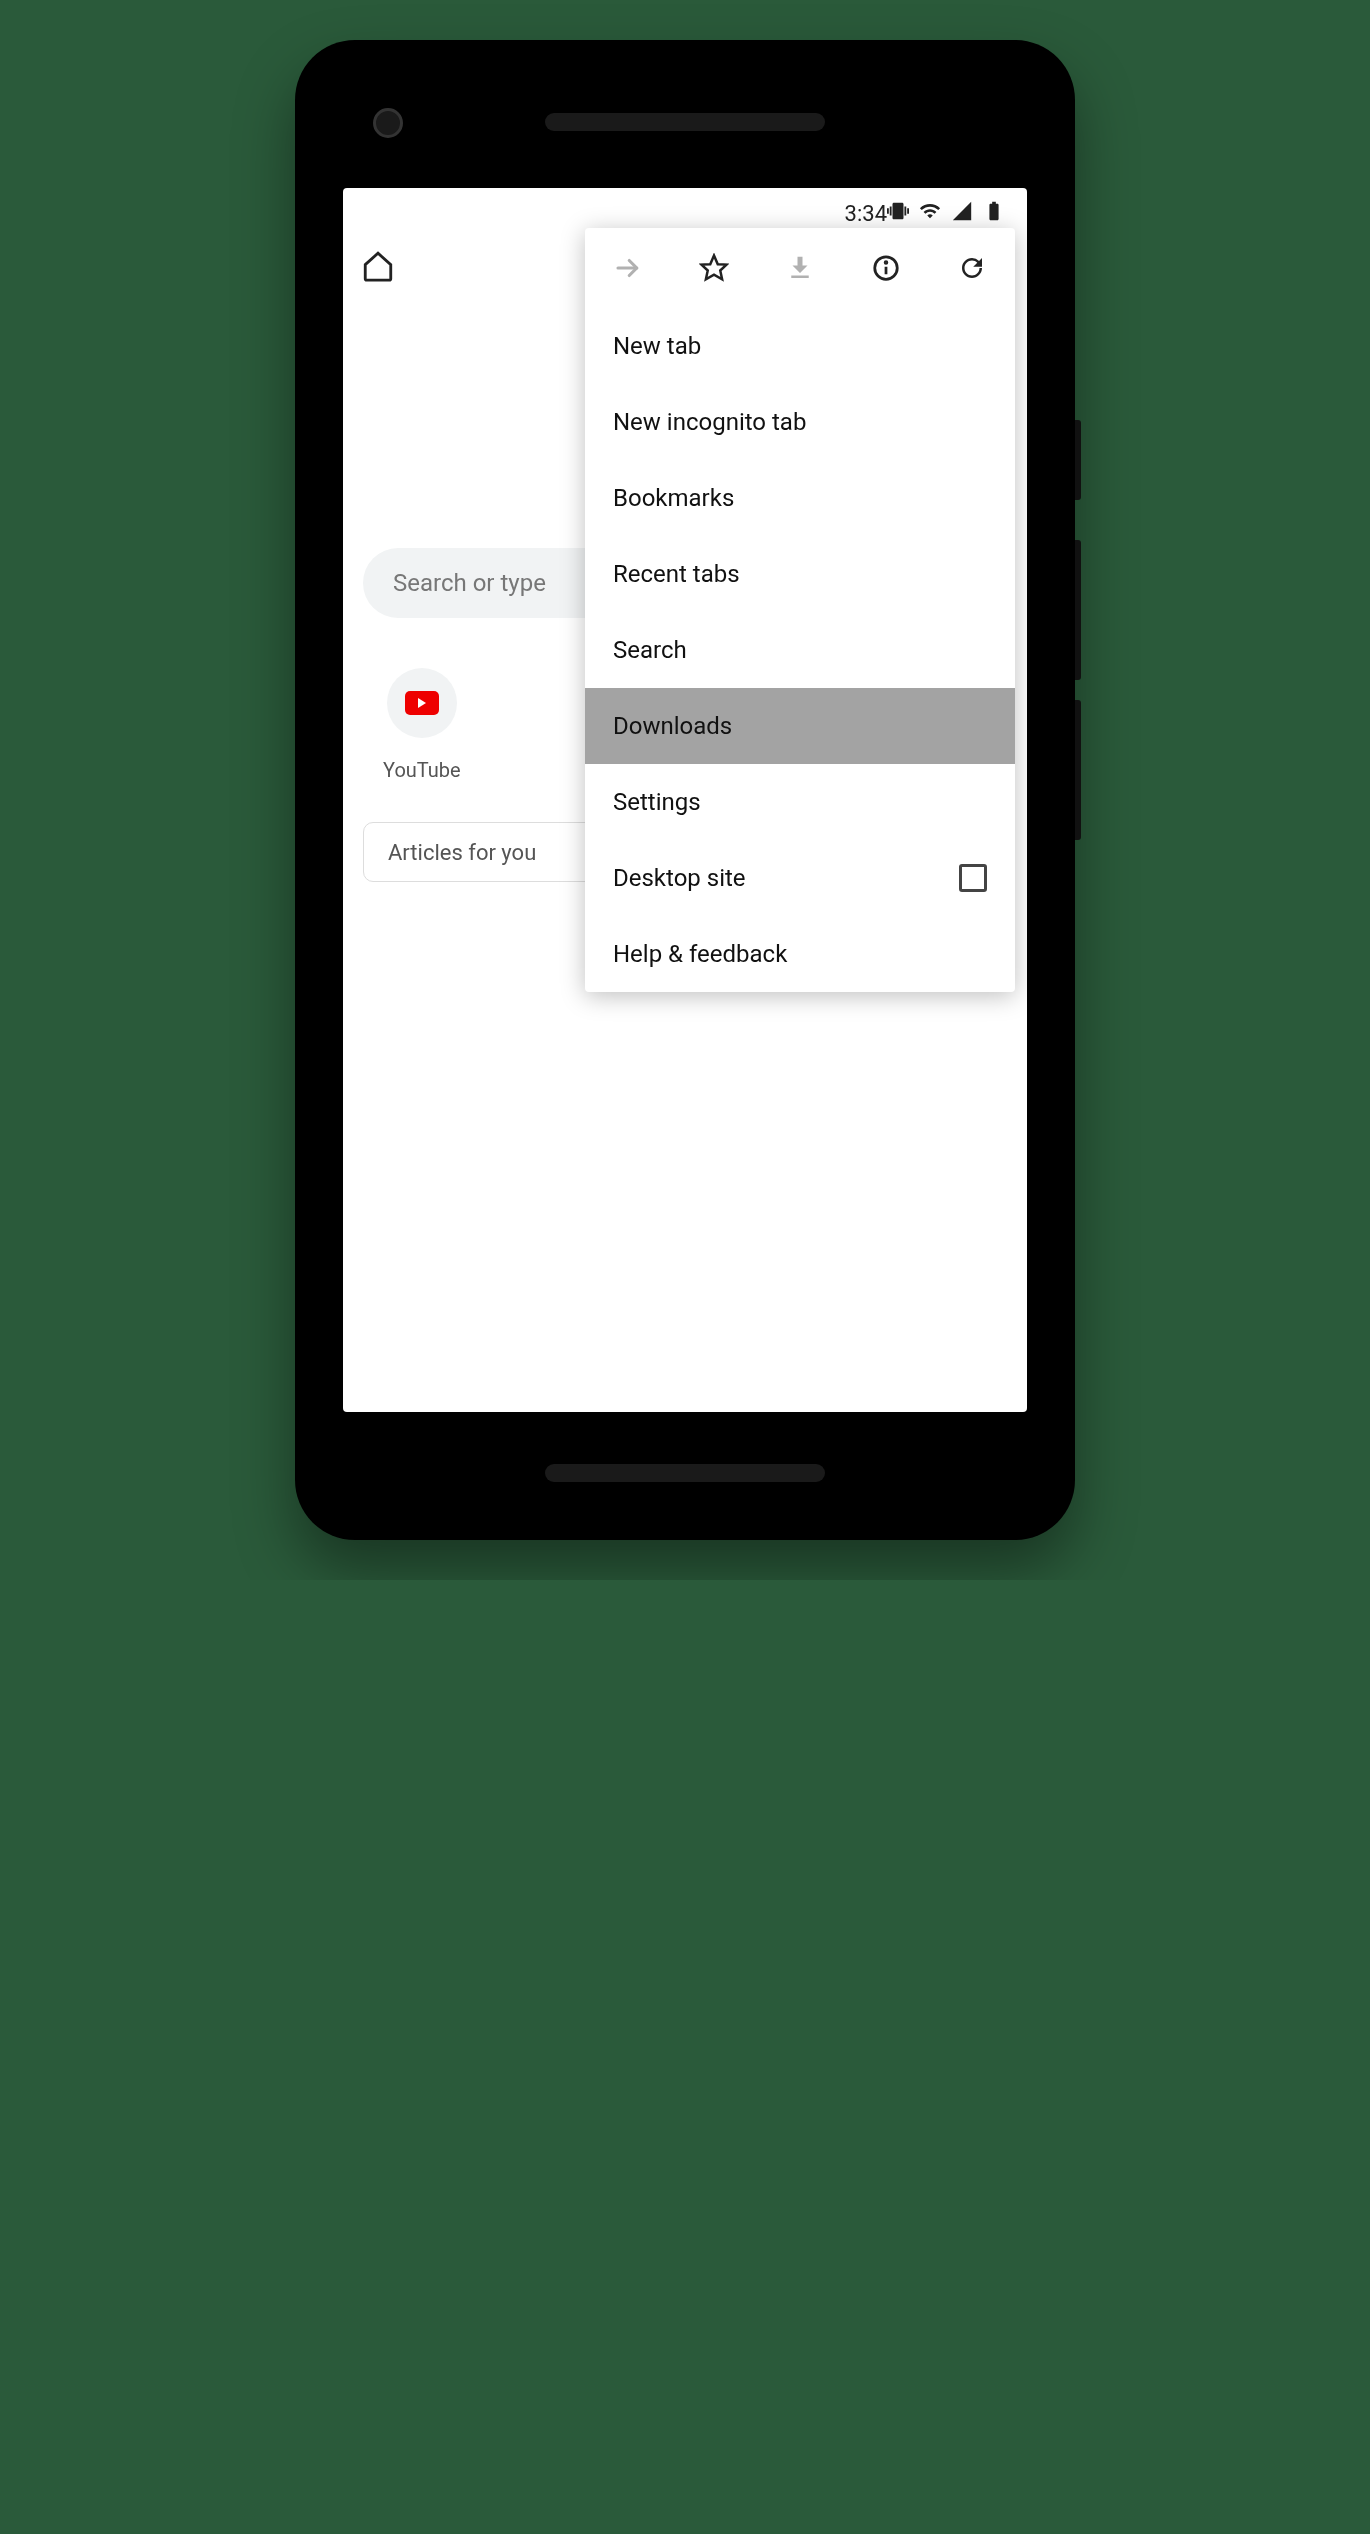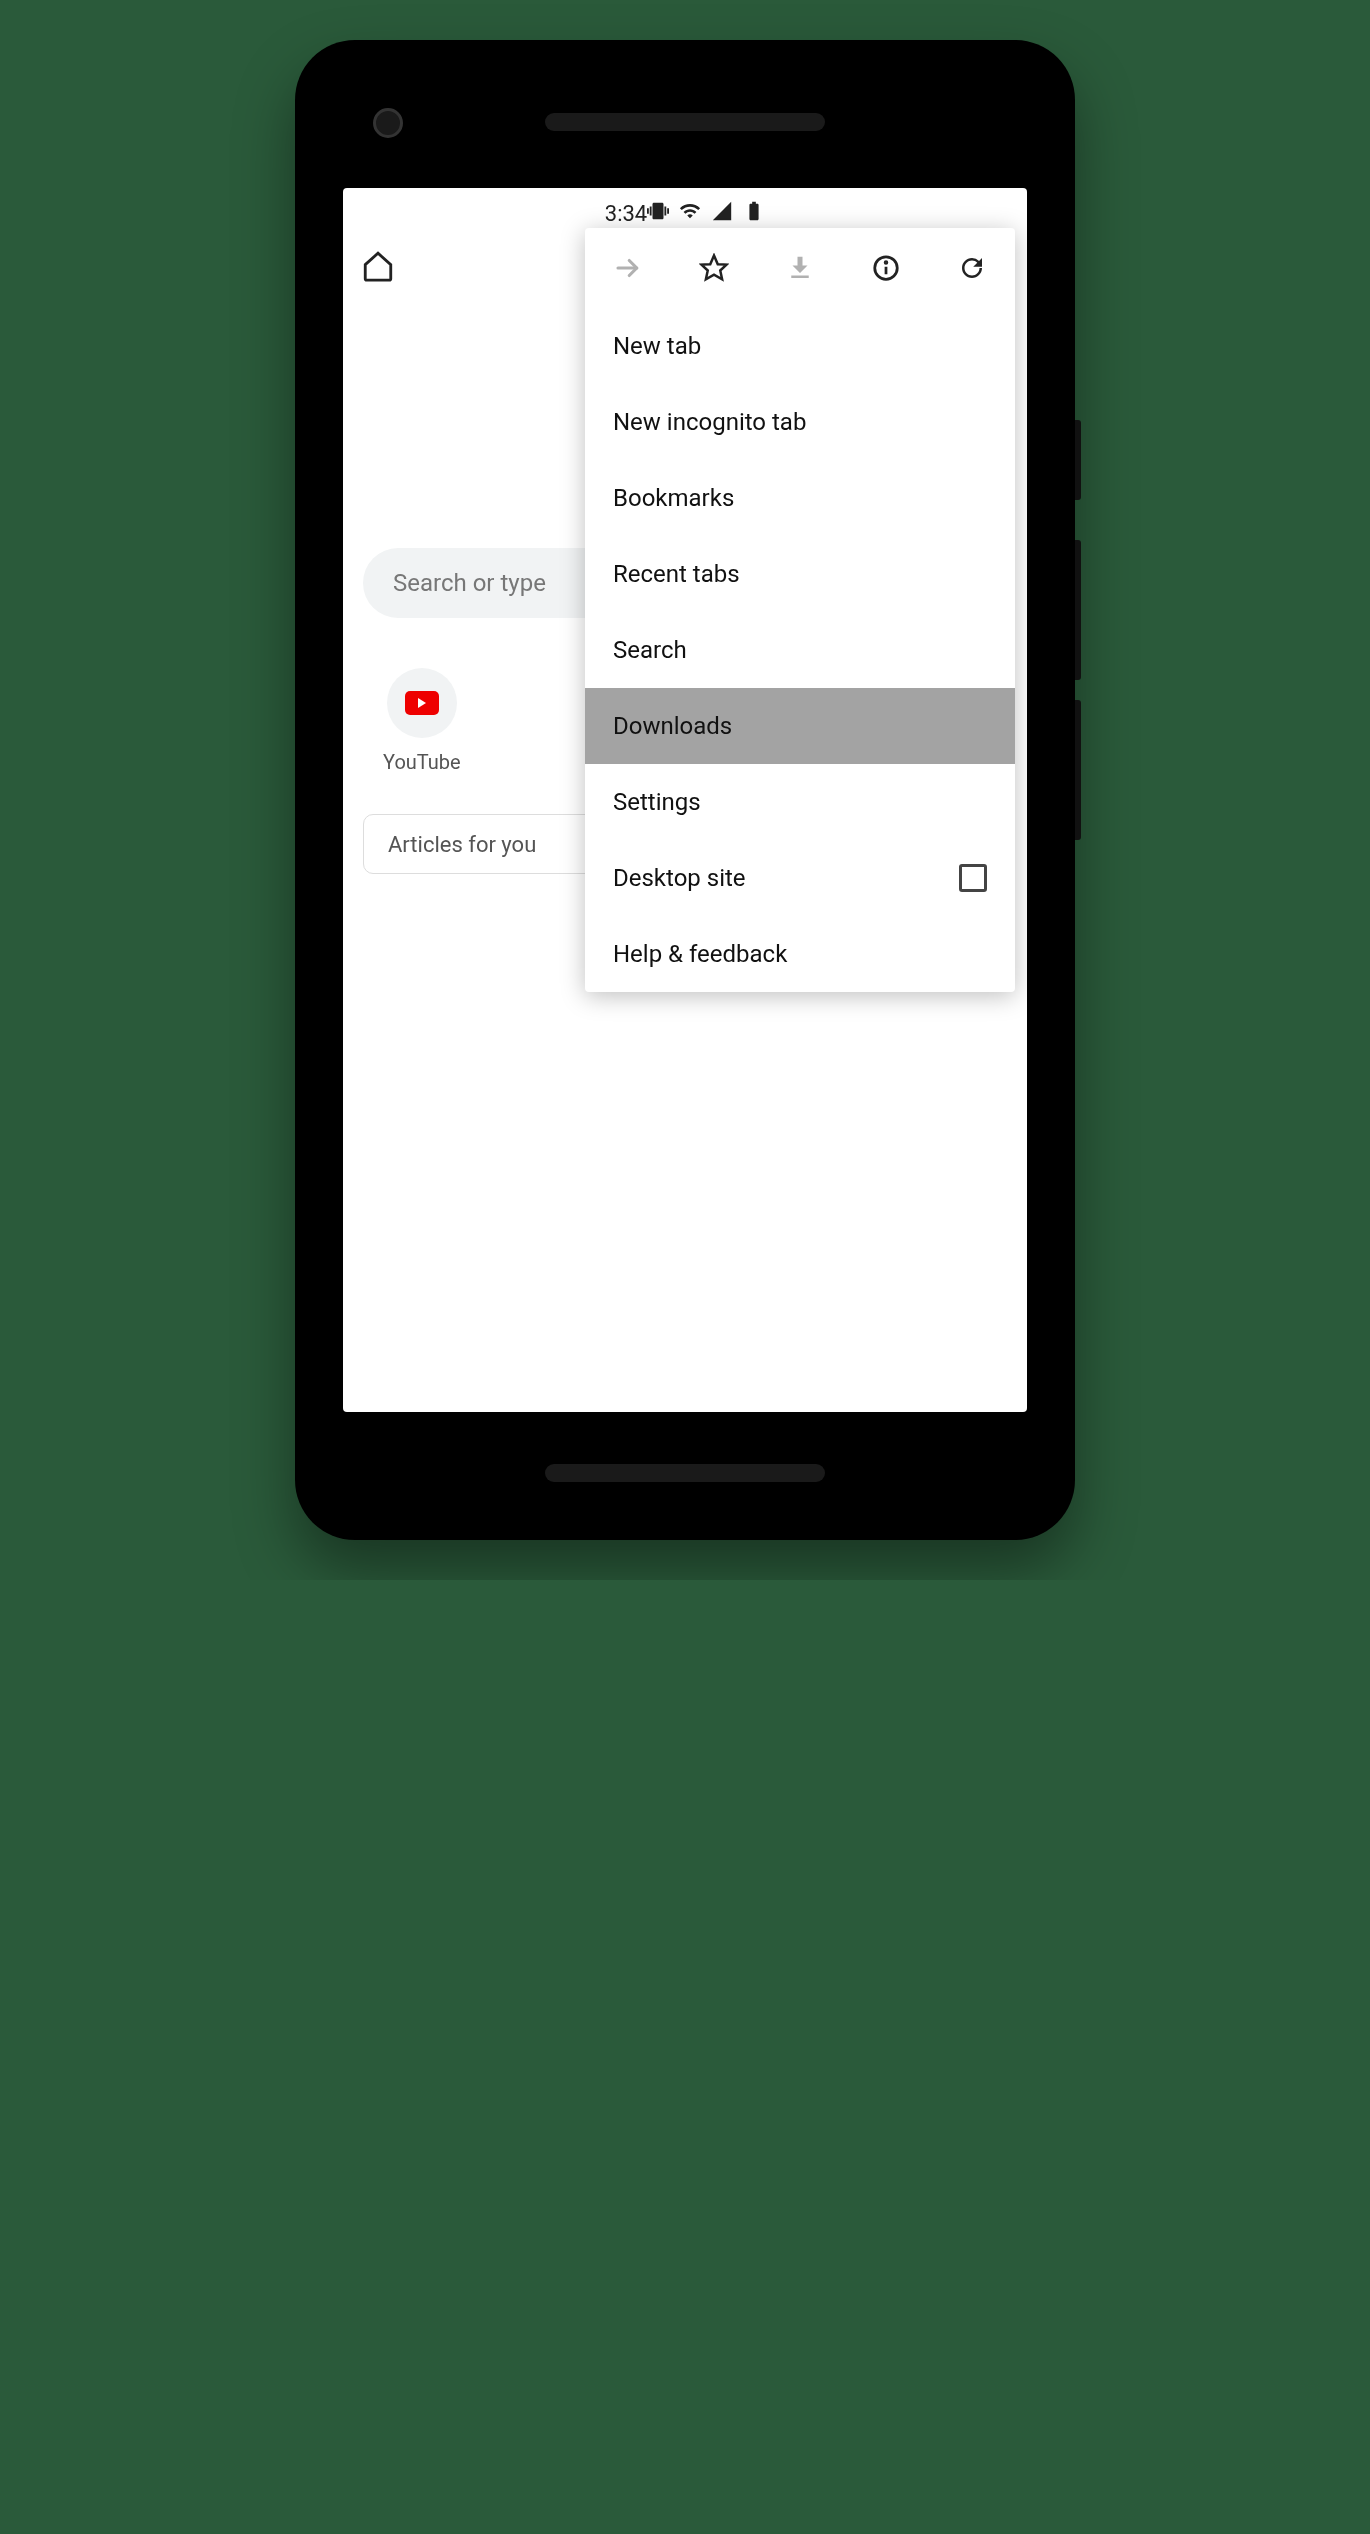--- a/index.html
+++ b/index.html
@@ -74,21 +74,21 @@
   right: 30px;
   bottom: 110px;
   background: #fff;
   border-radius: 4px;
   overflow: hidden;
 }
 .status-bar {
   height: 50px;
   display: flex;
   align-items: center;
-  justify-content: center;
+  justify-content: flex-end;
   padding: 0 22px;
   font-size: 22px;
   color: #222;
 }
 .status-icons { display: flex; gap: 10px; align-items: center; }
 .status-icons svg { width: 22px; height: 22px; }
 .toolbar {
   height: 60px;
   display: flex;
   align-items: center;
@@ -124,21 +124,21 @@
 .shortcut-row {
   display: flex;
   gap: 60px;
   margin-top: 50px;
   padding-left: 40px;
 }
 .shortcut {
   display: flex;
   flex-direction: column;
   align-items: center;
-  gap: 12px;
+  gap: 20px;
   font-size: 20px;
   color: #555;
 }
 .shortcut-icon {
   width: 70px;
   height: 70px;
   background: #f1f3f4;
   border-radius: 50%;
   display: flex;
   align-items: center;

